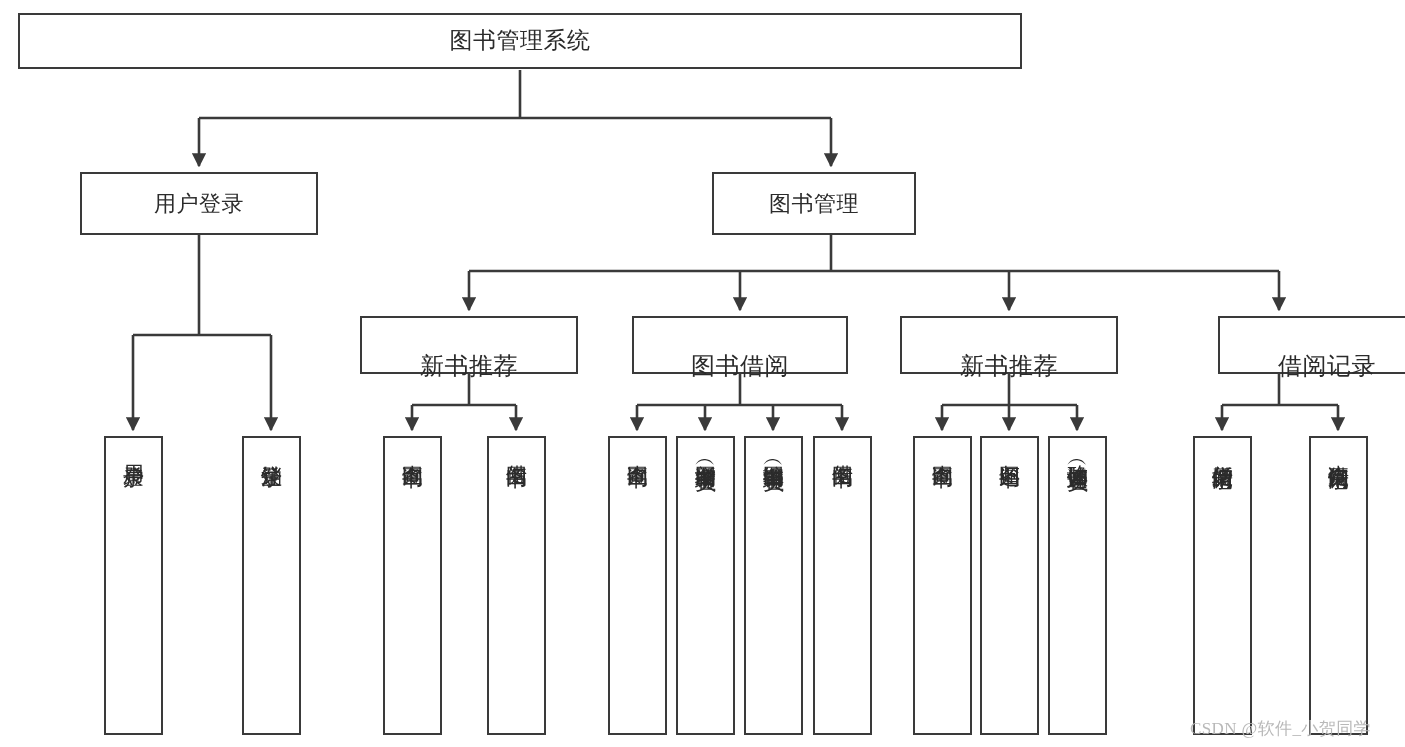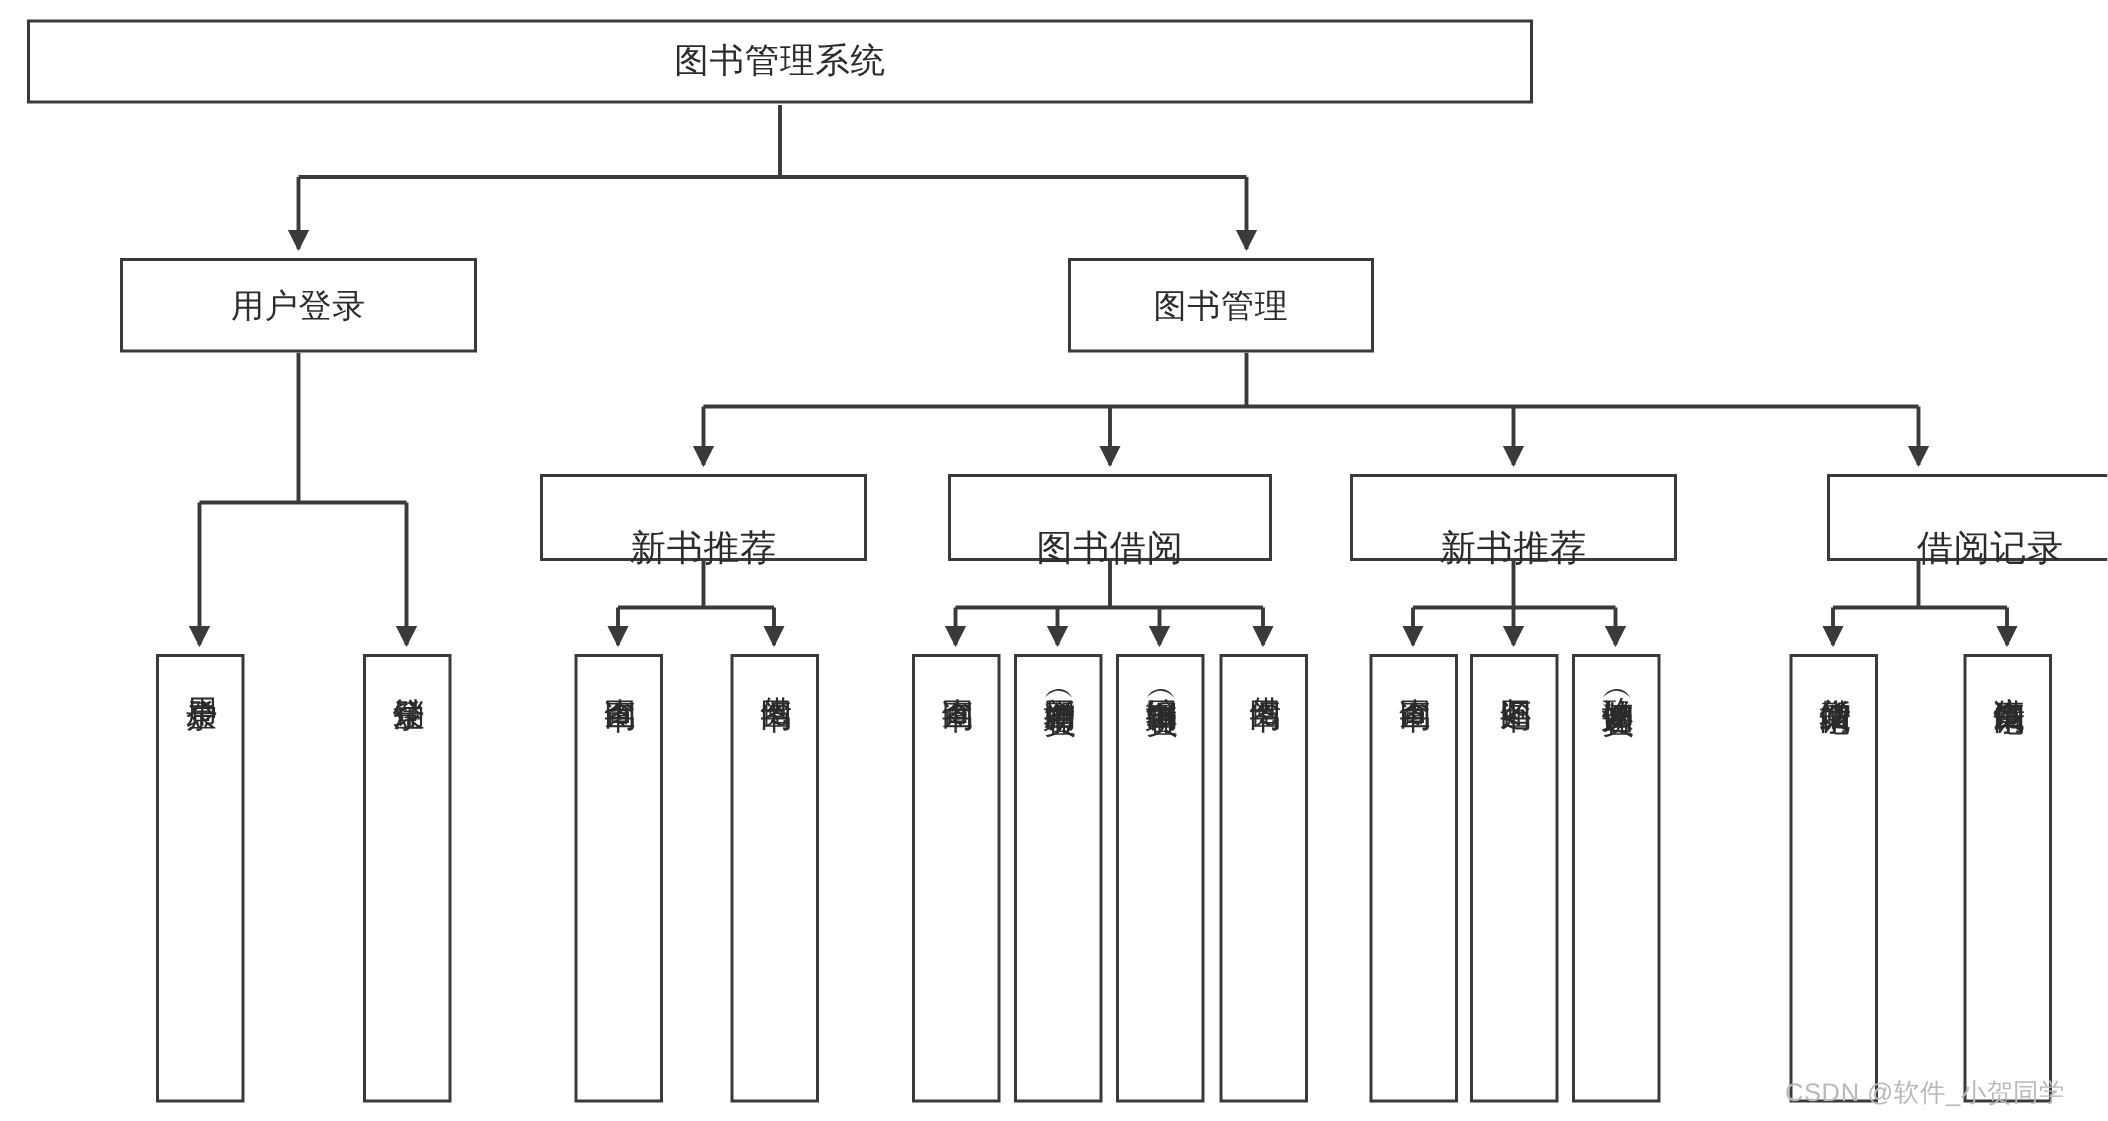--- a/index.html
+++ b/index.html
@@ -64,20 +64,21 @@
     letter-spacing: 1px;
     white-space: nowrap;
   }
   .watermark {
     position: absolute;
     color: #b9b9b9;
     font-size: 17px;
     white-space: nowrap;
     z-index: 3;
     letter-spacing: 0.4px;
+    font-family: Liberation Serif, serif;
   }
 </style>
 </head>
 <body>
 
 <div id="canvas">
 
   <svg class="wires" viewBox="0 0 1405 747" xmlns="http://www.w3.org/2000/svg">
     <defs>
       <marker id="arrow" viewBox="0 0 10 10" refX="9" refY="5" markerWidth="5.5" markerHeight="5.5" orient="auto-start-reverse">

